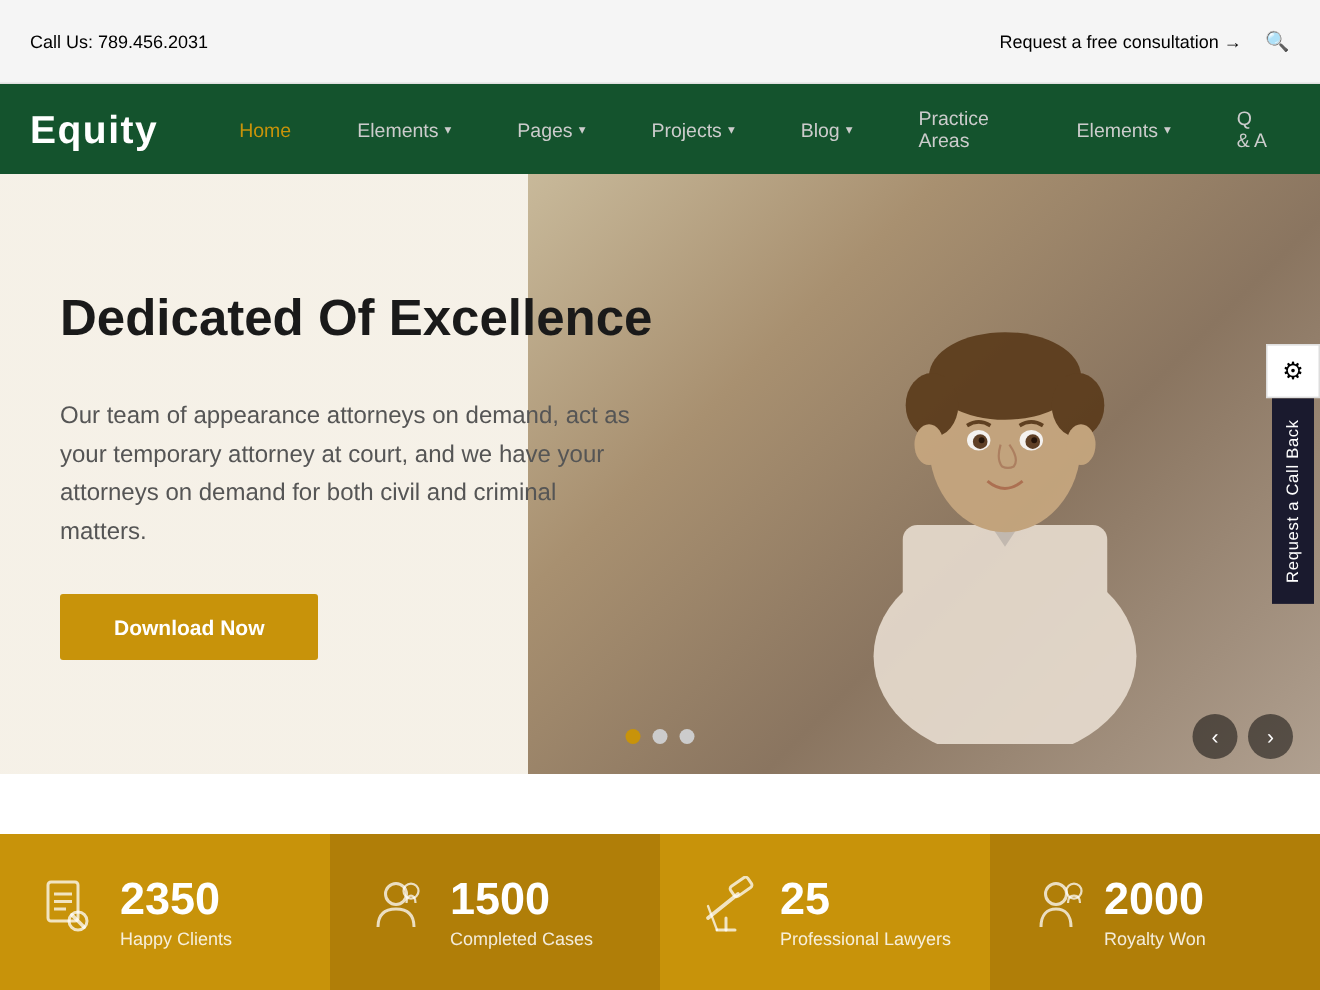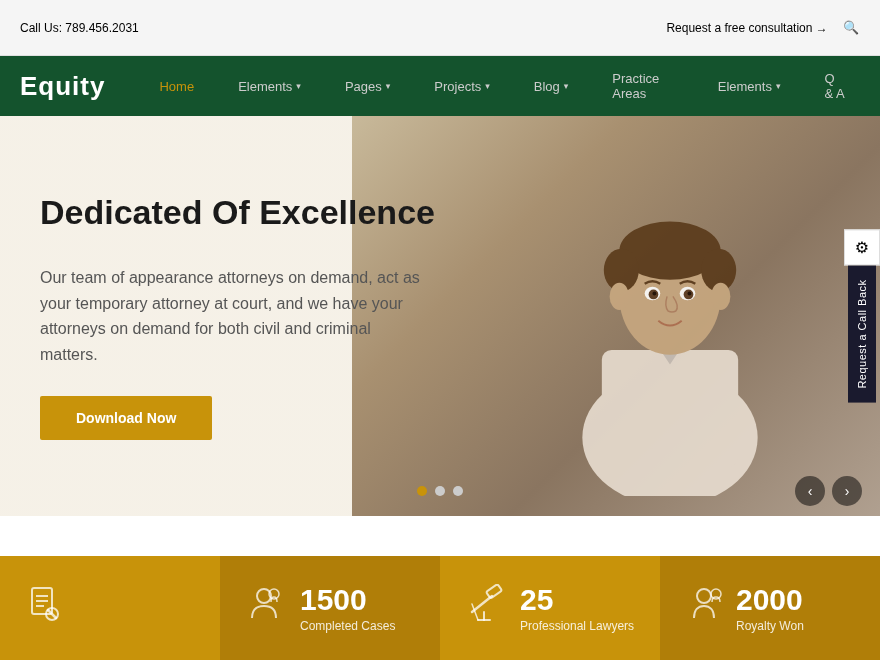--- a/index.html
+++ b/index.html
@@ -362,20 +362,24 @@
     <div class="stat-icon icon-doc">
       <svg viewBox="0 0 40 40" xmlns="http://www.w3.org/2000/svg">
         <rect x="8" y="4" width="20" height="26" rx="2" fill="none" stroke="rgba(255,255,255,0.75)" stroke-width="2"></rect>
         <line x1="12" y1="12" x2="24" y2="12" stroke="rgba(255,255,255,0.75)" stroke-width="2"></line>
         <line x1="12" y1="17" x2="24" y2="17" stroke="rgba(255,255,255,0.75)" stroke-width="2"></line>
         <line x1="12" y1="22" x2="20" y2="22" stroke="rgba(255,255,255,0.75)" stroke-width="2"></line>
         <path d="M24 26 L28 30 L32 34" stroke="rgba(255,255,255,0.75)" stroke-width="2.5" fill="none" stroke-linecap="round"></path>
         <circle cx="28" cy="30" r="6" fill="none" stroke="rgba(255,255,255,0.75)" stroke-width="2"></circle>
       </svg>
     </div>
+    <div class="stat-info">
+      <div class="stat-number">2350</div>
+      <div class="stat-label">Happy Clients</div>
+    </div>
   </div>
 
   <div class="stat-item">
     <div class="stat-icon icon-person">
       <svg viewBox="0 0 40 40" xmlns="http://www.w3.org/2000/svg">
         <circle cx="20" cy="12" r="7" fill="none" stroke="rgba(255,255,255,0.75)" stroke-width="2"></circle>
         <path d="M8 34 C8 26 12 22 20 22 C28 22 32 26 32 34" fill="none" stroke="rgba(255,255,255,0.75)" stroke-width="2"></path>
         <circle cx="30" cy="10" r="5" fill="none" stroke="rgba(255,255,255,0.75)" stroke-width="1.5"></circle>
         <path d="M27 18 C27 14 29 13 30 13 C31 13 33 14 33 18" fill="none" stroke="rgba(255,255,255,0.75)" stroke-width="1.5"></path>
       </svg>

